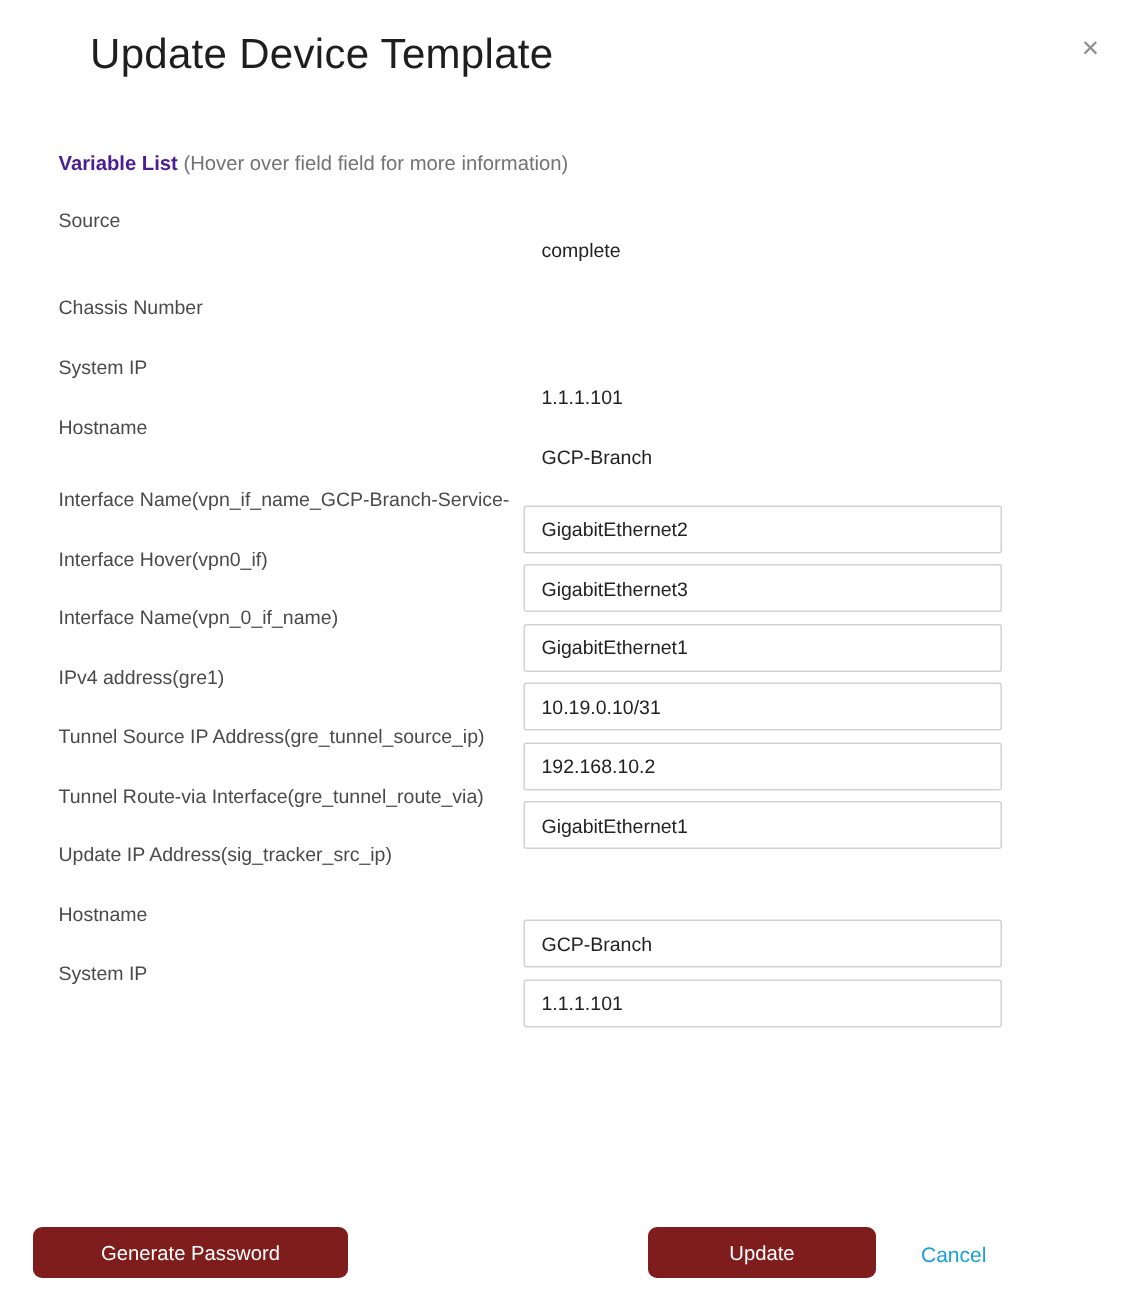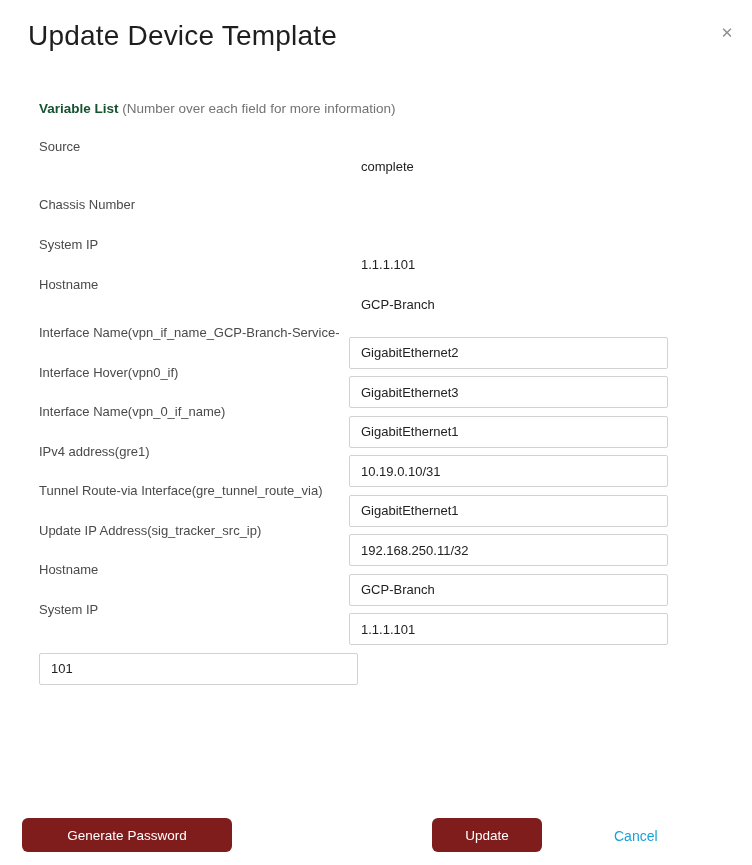--- a/index.html
+++ b/index.html
@@ -10,30 +10,30 @@
   }
   .dialog { position: relative; width: 752px; height: 865px; background: #ffffff; }
 
   .close-btn {
     position: absolute; top: 4px; right: 14px;
     width: 22px; height: 22px; line-height: 22px; text-align: center;
     color: #8f8f8f; font-size: 15px; cursor: pointer; user-select: none;
   }
 
   .dialog-title {
-    margin: 18px 40px 0 28px;
+    margin: 18px 40px 0 60px;
     font-size: 28px; line-height: 36px; font-weight: 300;
     color: #1e1e1e; letter-spacing: 0.2px;
   }
 
   .section-header {
     margin: 47px 40px 0 39px;
     font-size: 13.5px; line-height: 16px; color: #4a4a4a;
   }
-  .section-header .bold { font-weight: bold; color: #14532d; }
+  .section-header .bold { font-weight: bold; color: #4c1d95; }
   .section-header .hint { color: #737373; font-weight: normal; }
 
   .rows { margin: 9px 84px 0 39px; }
 
   .static-row {
     display: flex; align-items: center; height: 40px;
   }
   #static-rows .static-row:nth-child(2) { margin-top: 18px; }
 
   .input-row {
@@ -61,39 +61,39 @@
   }
 
   .footer { position: absolute; left: 0; right: 0; bottom: 0; height: 65px; }
   .btn {
     box-sizing: border-box; border: none; cursor: pointer;
     background: #7f1d1d; color: #ffffff;
     font-family: "Liberation Sans", sans-serif;
     font-size: 13.5px; border-radius: 6px; height: 34px;
   }
   .btn-generate { position: absolute; left: 22px; bottom: 31px; width: 210px; }
-  .btn-update  { position: absolute; left: 432px; bottom: 31px; width: 110px; }
+  .btn-update  { position: absolute; left: 432px; bottom: 31px; width: 152px; }
   .cancel-link {
     position: absolute; left: 614px; bottom: 39px;
     color: #1ba0d7; font-size: 14px; cursor: pointer; user-select: none;
   }
 </style>
 </head>
 <body>
 
 <div class="dialog">
 
   <div class="close-btn">✕</div>
 
   <h1 class="dialog-title">Update Device Template</h1>
 
   <div class="section-header">
     <span class="bold">Variable List</span>
     <span> </span>
-    <span class="hint">(Number over each field for more information)</span>
+    <span class="hint">(Hover over field field for more information)</span>
   </div>
 
   <div class="rows" id="static-rows">
   <div class="static-row">
     <div class="row-label">Source</div>
     <div class="row-value-col">
       <div class="static-value">complete</div>
     </div>
   </div>
 
@@ -141,54 +141,54 @@
     </div>
   </div>
 
   <div class="input-row">
     <div class="row-label">IPv4 address(gre1)</div>
     <div class="row-value-col">
       <input class="var-input" type="text" value="10.19.0.10/31" style="">
     </div>
   </div>
 
+  <div class="input-row">
+    <div class="row-label">Tunnel Source IP Address(gre_tunnel_source_ip)</div>
+    <div class="row-value-col">
+      <input class="var-input" type="text" value="192.168.10.2" style="">
+    </div>
+  </div>
 
   <div class="input-row">
     <div class="row-label">Tunnel Route-via Interface(gre_tunnel_route_via)</div>
     <div class="row-value-col">
       <input class="var-input" type="text" value="GigabitEthernet1" style="">
     </div>
   </div>
 
 
   <div class="input-row">
     <div class="row-label">Update IP Address(sig_tracker_src_ip)</div>
-    <div class="row-value-col">
-      <input class="var-input" type="text" value="192.168.250.11/32" style="">
-    </div>
   </div>
 
   <div class="input-row">
     <div class="row-label">Hostname</div>
     <div class="row-value-col">
       <input class="var-input" type="text" value="GCP-Branch" style="">
     </div>
   </div>
 
   <div class="input-row">
     <div class="row-label">System IP</div>
     <div class="row-value-col">
       <input class="var-input" type="text" value="1.1.1.101" style="">
     </div>
   </div>
 
   <div class="input-row">
-    <div class="row-value-col">
-      <input class="var-input" type="text" value="101" style="">
-    </div>
   </div>
 </div>
 
   <div class="footer">
     <button class="btn btn-generate">Generate Password</button>
     <button class="btn btn-update">Update</button>
     <span class="cancel-link">Cancel</span>
   </div>
 
 </div>

